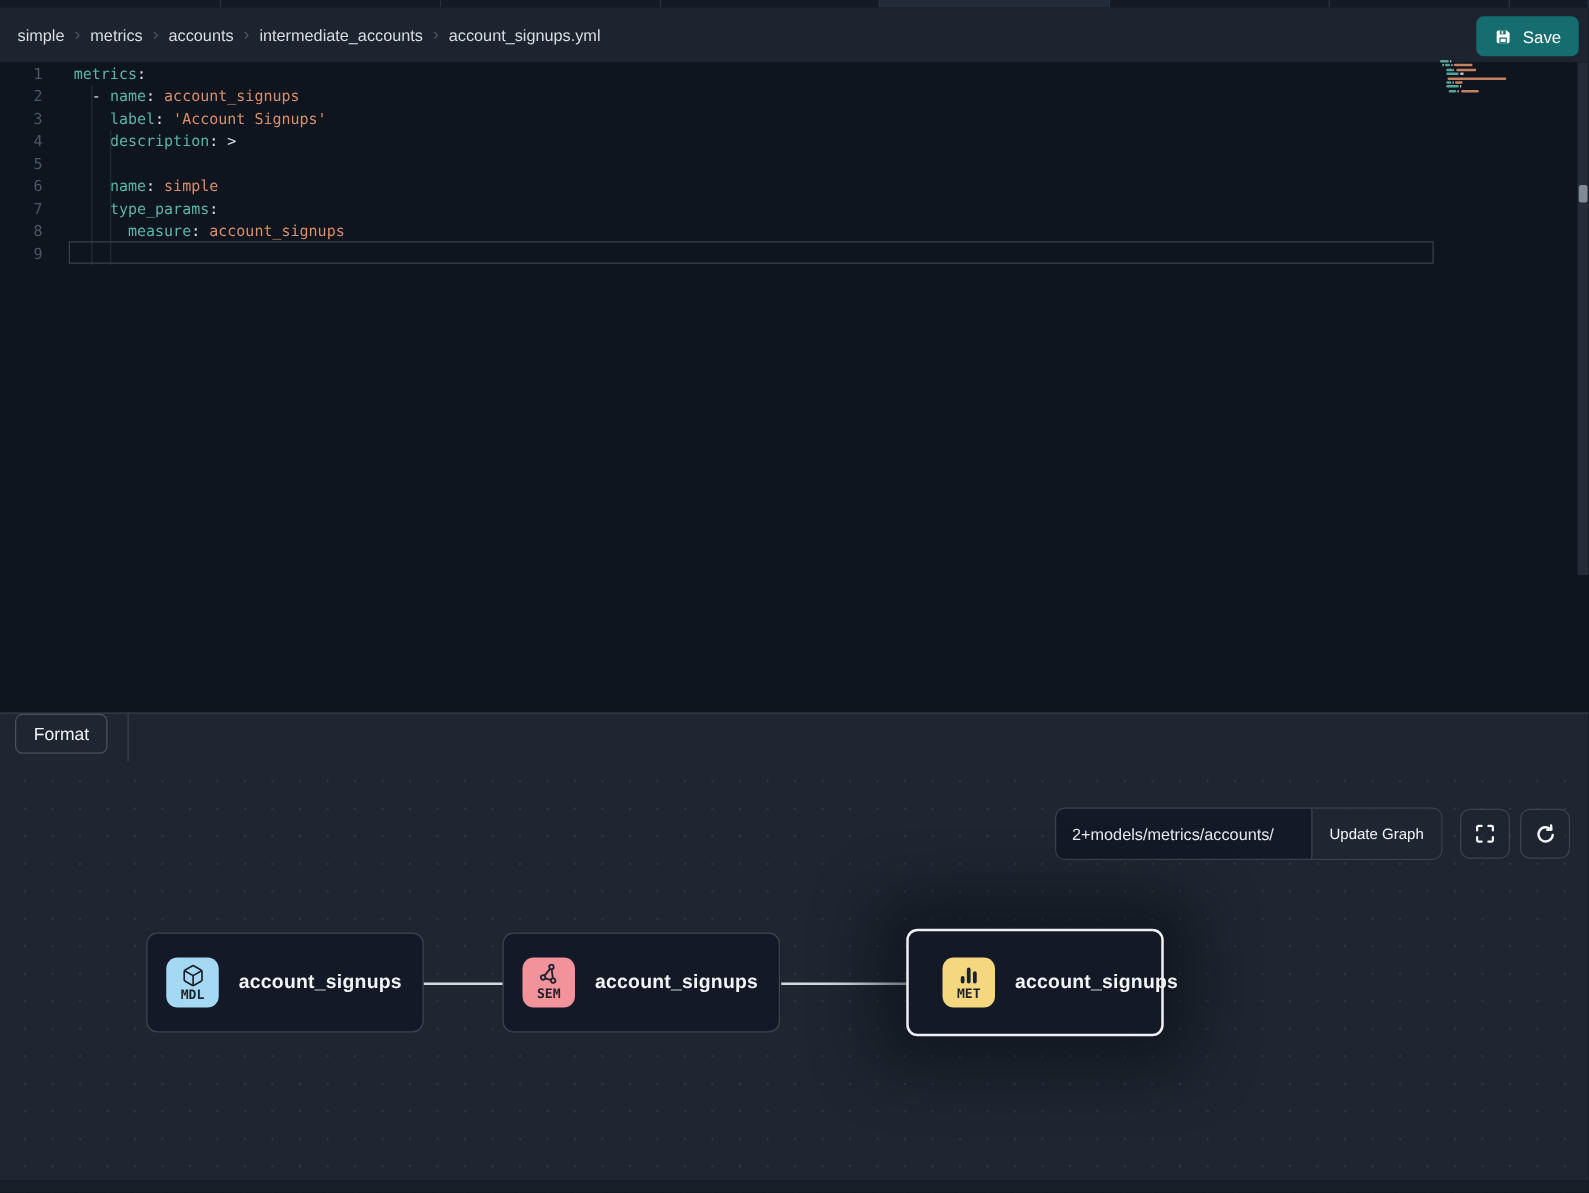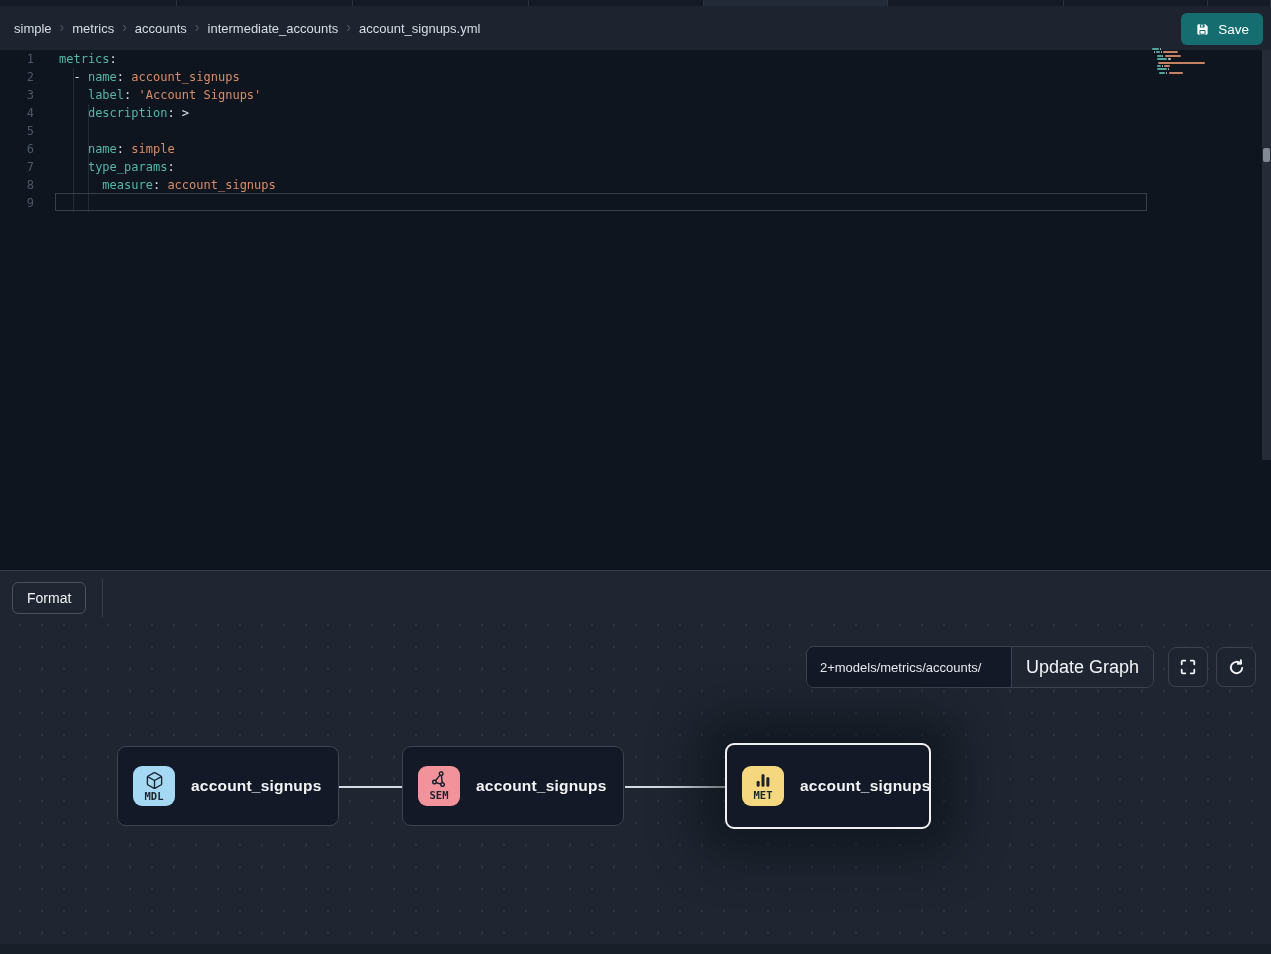--- a/index.html
+++ b/index.html
@@ -38,52 +38,52 @@
                    border:1px solid #39404d;box-sizing:border-box;}
   .minimap{position:absolute;left:1152px;top:-2px;width:62px;height:34px;opacity:.9;}
   .mrow{position:relative;height:2px;margin-bottom:1.4px;}
   .mseg{position:absolute;top:0;height:2px;border-radius:1px;}
   .scroll-track{position:absolute;right:0;top:0;width:9px;height:410px;background:#252c37;}
   .scroll-handle{position:absolute;right:1px;top:98px;width:7px;height:14px;background:#828a95;border-radius:2px;}
 
   
   .bottom-panel{position:absolute;top:570px;left:0;width:1271px;height:384px;background:#1f2631;
                 border-top:1px solid #343b49;box-sizing:border-box;}
-  .panel-header{position:relative;height:53px;display:flex;align-items:center;}
+  .panel-header{position:relative;height:53px;display:flex;align-items:flex-start;}
   .format-btn{margin-left:12px;height:32px;padding:0 14px;background:transparent;color:#f2f4f7;
               border:1px solid #4a5260;border-radius:6px;font-size:14px;cursor:pointer;
               font-family:"Liberation Sans",sans-serif;}
   .vdiv{width:1px;height:38px;background:#39414f;margin:0 16px;}
   .tabs{display:flex;height:100%;}
   .tab{position:relative;display:flex;align-items:center;padding:0 16px;margin-right:6px;
        color:#f2f4f7;font-size:14.5px;cursor:pointer;}
   .tab .underline{display:none;}
   .tab.active .underline{display:block;position:absolute;left:0;right:0;bottom:0;height:3px;
        background:#9aa1ac;border-radius:2px;}
 
   
   .canvas{position:absolute;top:53px;left:0;right:0;bottom:0;
           background-image:radial-gradient(rgba(120,135,165,.16) 1px, transparent 1.3px);
           background-size:22px 22px;background-position:9px 12px;}
   .controls{position:absolute;top:22px;right:15px;display:flex;align-items:center;gap:14px;}
   .selector-group{display:flex;height:40px;border:1px solid #3b4350;border-radius:8px;overflow:hidden;}
   .selector-input{width:178px;height:100%;background:#141927;border:none;outline:none;color:#e6e9ed;
                   font-size:13px;padding:0 13px;font-family:"Liberation Sans",sans-serif;}
   .update-btn{height:100%;padding:0 14px;background:#1f2632;border:none;border-left:1px solid #3b4350;
-              color:#f2f4f7;font-size:18px;cursor:pointer;font-family:"Liberation Sans",sans-serif;}
+              color:#f2f4f7;font-size:12px;cursor:pointer;font-family:"Liberation Sans",sans-serif;}
   .icon-btn{width:40px;height:40px;border:1px solid #3b4350;border-radius:8px;background:rgba(30,37,50,.4);
             display:flex;align-items:center;justify-content:center;cursor:pointer;padding:0;}
   .icon-btn + .icon-btn{margin-left:-6px;}
   .edge{position:absolute;height:2px;background:#d5d9df;top:162px;}
   .edge1{left:320px;width:102px;}
   .edge2{left:625px;width:100px;}
   .node{position:absolute;top:122px;width:222px;height:80px;background:#131926;border:1px solid #3c4452;
         border-radius:9px;box-sizing:border-box;display:flex;align-items:center;cursor:pointer;}
   .node.selected{top:119px;height:86px;width:206px;border:2px solid #eef0f3;
-        box-shadow:0 0 46px 26px rgba(8,12,20,.55);}
+        box-shadow:0 0 46px 26px rgba(8,12,20,.55);padding-left:12px;}
   .badge{width:42px;height:40px;border-radius:9px;margin-left:15px;flex:none;display:flex;
          flex-direction:column;align-items:center;justify-content:center;color:#1c222c;}
   .badge-label{font-family:"DejaVu Sans Mono",monospace;font-size:10.5px;font-weight:bold;
                line-height:11px;margin-top:1px;}
   .node-label{margin-left:16px;color:#f2f4f6;font-size:15.5px;font-weight:600;letter-spacing:.2px;}
   .bottom-edge{position:absolute;left:0;right:0;bottom:0;height:10px;background:#191f29;}
   svg{display:block;}
 </style>
 </head>
 <body>

